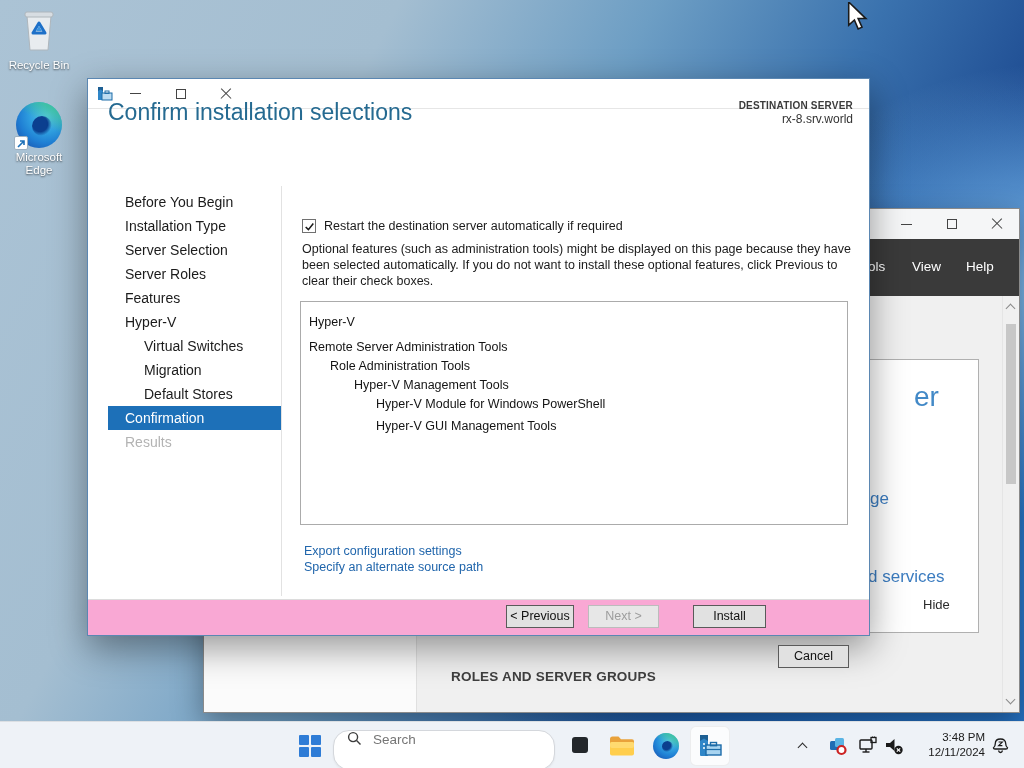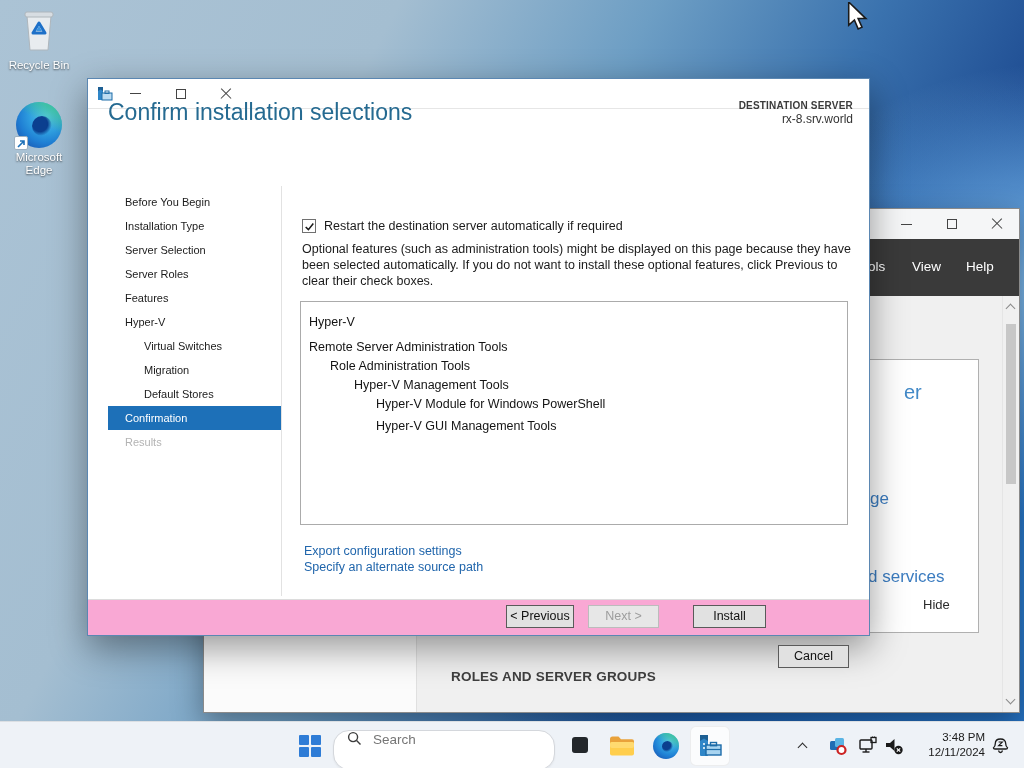--- a/index.html
+++ b/index.html
@@ -43,21 +43,21 @@
   #wiz{left:87px;top:78px;width:783px;height:558px;background:#fff;border:1px solid #5b87b2;box-shadow:0 12px 34px rgba(0,0,0,.4);}
   #wiz .titlebar{position:absolute;left:0;top:0;right:0;height:30px;background:#fff;border-bottom:1px solid #e6e6e6;display:flex;align-items:center;}
   #wiz .titlebar .ttl{font-size:12px;color:#1a1a1a;margin-left:8px;flex:1;}
   #wiz .head{position:absolute;left:0;top:31px;right:0;height:72px;background:#fff;}
   #wiz h1{position:absolute;left:20px;top:20px;margin:0;font-size:23px;font-weight:300;color:#256a91;}
   #wiz .dest{position:absolute;right:16px;top:21px;text-align:right;}
   #wiz .dest .d1{font-size:10px;font-weight:bold;color:#3b3b3b;letter-spacing:.2px;}
   #wiz .dest .d2{font-size:12px;color:#333;margin-top:1px;}
   #wiz .vdiv{position:absolute;left:193px;top:107px;width:1px;height:410px;background:#e2e2e2;}
   #wiz nav{position:absolute;left:20px;top:111px;width:173px;}
-  #wiz nav .nitem{height:24px;line-height:24px;font-size:11px;color:#1b1b1b;padding-left:17px;cursor:pointer;}
+  #wiz nav .nitem{height:24px;line-height:24px;font-size:14px;color:#1b1b1b;padding-left:17px;cursor:pointer;}
   #wiz nav .nitem.sub{padding-left:36px;}
   #wiz nav .nitem.sel{background:#1d70b8;color:#fff;}
   #wiz nav .nitem.dis{color:#b3b3b3;}
   #wiz .content{position:absolute;left:212px;top:104px;right:12px;bottom:36px;font-size:12.5px;color:#1b1b1b;}
   #wiz .intro{position:absolute;left:2px;top:6px;}
   #wiz .chkrow{position:absolute;left:2px;top:36px;display:flex;align-items:center;}
   .cbox{width:14px;height:14px;background:#fff;border:1px solid #707070;display:inline-flex;align-items:center;justify-content:center;margin-right:8px;}
   #wiz .note{position:absolute;left:2px;top:58px;width:552px;line-height:16px;}
   #wiz .listbox{position:absolute;left:0px;top:118px;width:548px;height:224px;background:#fff;border:1px solid #ababab;padding-top:11px;overflow:hidden;}
   #wiz .listbox .trow{line-height:19px;font-size:12.5px;color:#141414;}
@@ -127,21 +127,21 @@
         </div>
     </div>
     <div class="band">
       <span class="mitem" style="left:664px;">ols</span>
       <span class="mitem" style="left:708px;">View</span>
       <span class="mitem" style="left:762px;">Help</span>
     </div>
     <div class="leftpane"></div>
 
     <div class="qs-panel"></div>
-    <span class="frag" style="left:700px;top:172px;font-size:20px;color:#4289c7;">er</span>
+    <span class="frag" style="left:666px;top:172px;font-size:28px;color:#4289c7;padding-left:44px;">er</span>
     <span class="frag" style="left:666px;top:280px;font-size:17px;">ge</span>
     <span class="frag" style="left:664px;top:358px;font-size:17px;">d services</span>
     <span class="frag" style="left:719px;top:388px;font-size:13px;color:#2b2b2b;">Hide</span>
 
     <div class="roles-h">ROLES AND SERVER GROUPS</div>
 
     <div class="sbar">
       <span class="chev up" style="position:absolute;left:4px;top:9px;"></span>
       <div class="thumb"></div>
       <span class="chev down" style="position:absolute;left:4px;bottom:9px;"></span>

